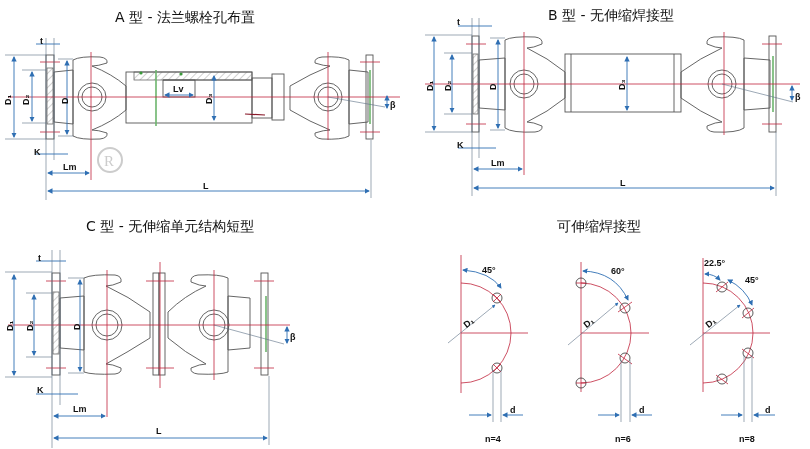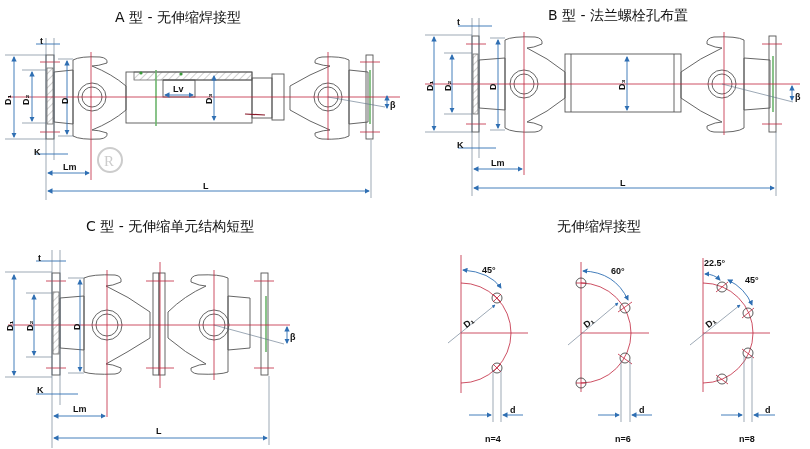--- a/index.html
+++ b/index.html
@@ -10,24 +10,24 @@
   .out{fill:none;stroke:#555;stroke-width:0.9;}
   .red{stroke:#c0243c;stroke-width:0.8;fill:none;}
   .blue{stroke:#2f6fb3;stroke-width:0.9;fill:none;}
   .dim{stroke:#5a6f85;stroke-width:0.6;fill:none;}
   .grn{stroke:#6cb56c;stroke-width:1.6;fill:none;}
   .hatch{fill:url(#hatch);stroke:#555;stroke-width:0.7;}
 </style>
 </head>
 <body>
 
-<div class="title" style="left:115px;top:9px;">A 型 - 无伸缩焊接型</div>
-<div class="title" style="left:548px;top:7px;">B 型 - 法兰螺栓孔布置</div>
+<div class="title" style="left:115px;top:9px;">A 型 - 法兰螺栓孔布置</div>
+<div class="title" style="left:548px;top:7px;">B 型 - 无伸缩焊接型</div>
 <div class="title" style="left:86px;top:218px;">C 型 - 无伸缩单元结构短型</div>
-<div class="title" style="left:557px;top:218px;">无伸缩焊接型</div>
+<div class="title" style="left:557px;top:218px;">可伸缩焊接型</div>
 
 <svg width="810" height="449" viewBox="0 0 810 449">
   <defs>
     <pattern id="hatch" width="5" height="5" patternUnits="userSpaceOnUse" patternTransform="rotate(45)">
       <line x1="0" y1="0" x2="0" y2="5" stroke="#777" stroke-width="0.7"></line>
     </pattern>
     <marker id="ah" markerWidth="6" markerHeight="6" refX="5" refY="3" orient="auto">
       <path d="M0,0 L6,3 L0,6 z" fill="#2f6fb3"></path>
     </marker>
     <marker id="at" markerWidth="6" markerHeight="6" refX="1" refY="3" orient="auto">

